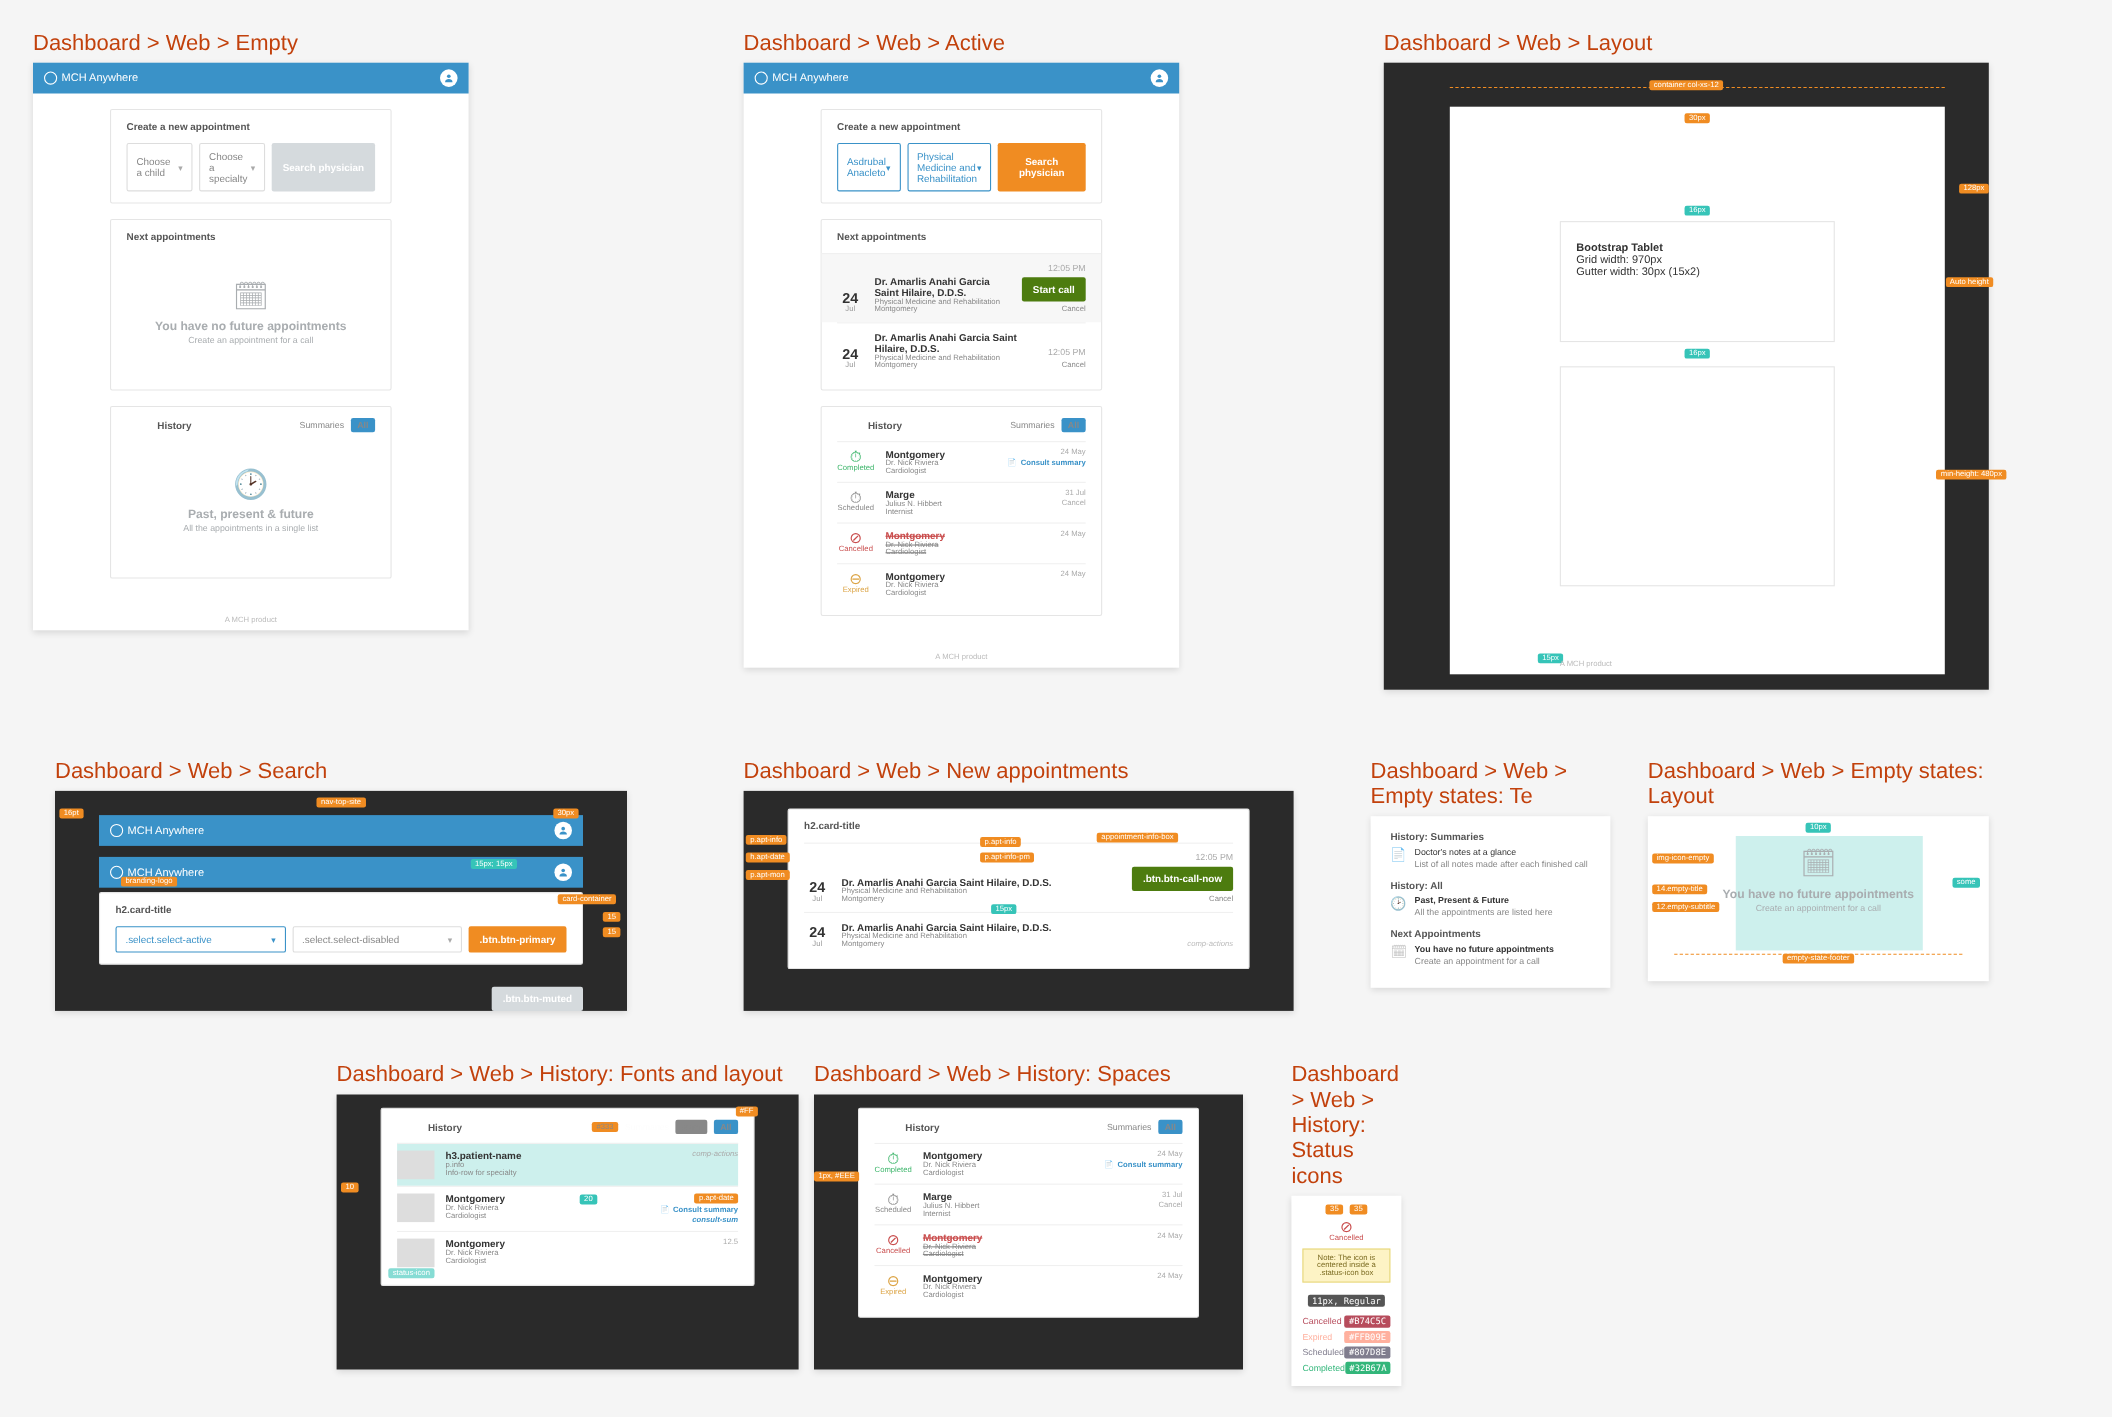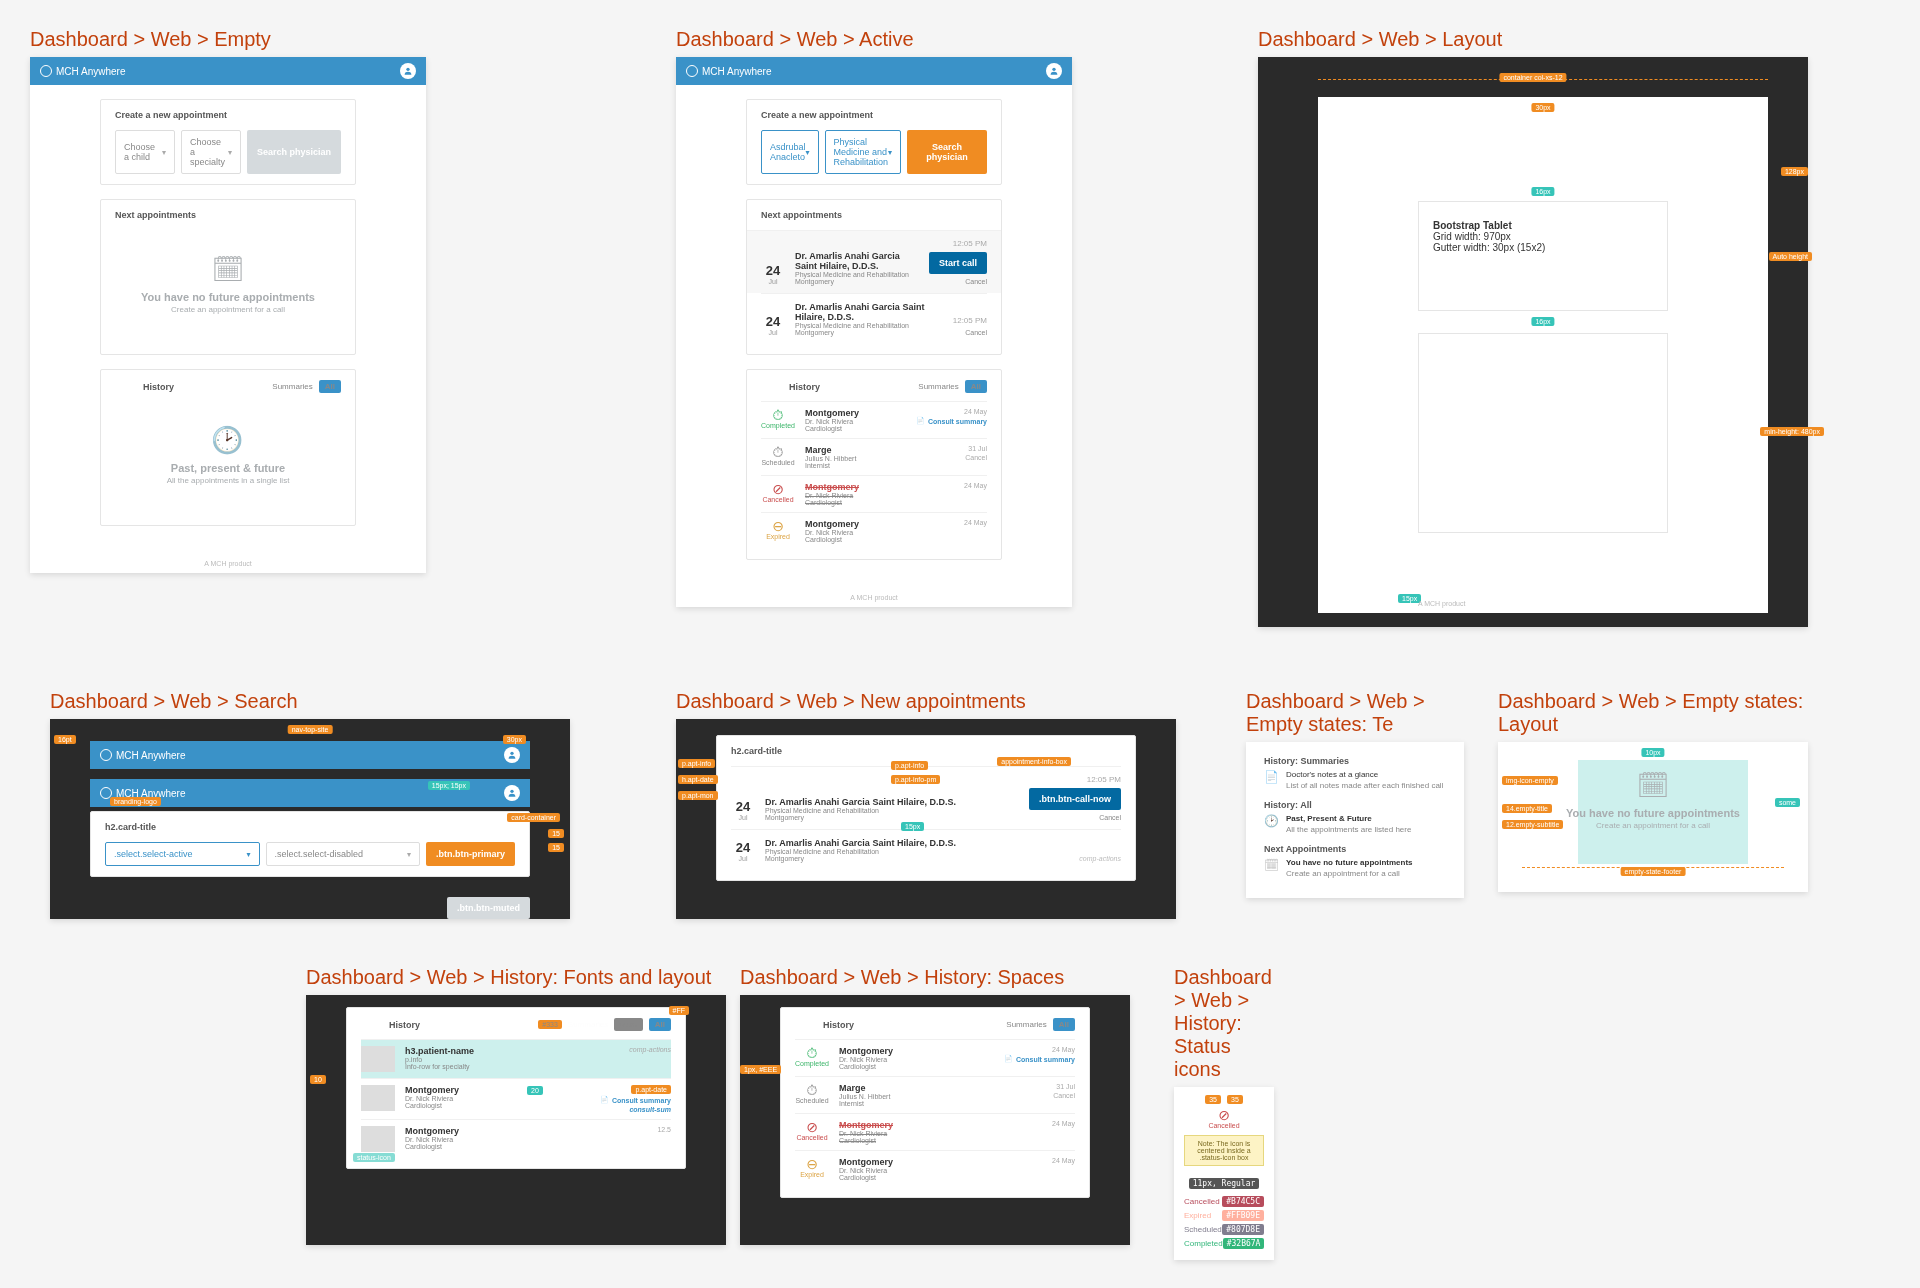--- a/index.html
+++ b/index.html
@@ -17,21 +17,21 @@
   .card { border: 1px solid #e5e5e5; border-radius: 2px; padding: 10px 14px; margin-bottom: 14px; background:#fff;}
   .card-title { font-size: 9px; color: #555; font-weight:600; margin-bottom: 10px; }
   .row { display: flex; gap: 6px; }
   .select { flex:1; border:1px solid #ddd; border-radius:2px; font-size:9px; color:#888; padding:6px 8px; display:flex; justify-content:space-between; align-items:center; background:#fff;}
   .select.active { color:#3a92c8; border-color:#3a92c8;}
   .chev { font-size:8px; color:#aaa;}
   .select.active .chev { color:#3a92c8;}
   .btn { border:none; border-radius:2px; padding:6px 10px; font-size:9px; font-weight:600; color:#fff; cursor:pointer;}
   .btn-muted { background:#d5dadd; }
   .btn-primary { background:#f08c22; }
-  .btn-green { background:#0369a1; }
+  .btn-green { background:#4d7c0f; }
   .btn-pill-active { background:#3a92c8; font-size:8px; padding:2px 6px; border-radius:2px;}
   .empty { text-align:center; padding:24px 0 30px; color:#a9adb0;}
   .empty-icon { font-size:26px; margin-bottom:6px; display:block;}
   .empty h3 { font-size:11px; font-weight:600; margin-bottom:2px;}
   .empty p { font-size:8px;}
   .filter-row { display:flex; justify-content:space-between; align-items:center; margin-bottom:8px;}
   .filter-row .card-title { margin:0;padding-left:28px;}
   .filter-links { display:flex; gap:6px; align-items:center; font-size:8px;}
   .filter-links span { color:#888;}
   .apt { border-top:1px solid #f0f0f0; padding:8px 0; display:flex; align-items:flex-end; gap:10px;}

